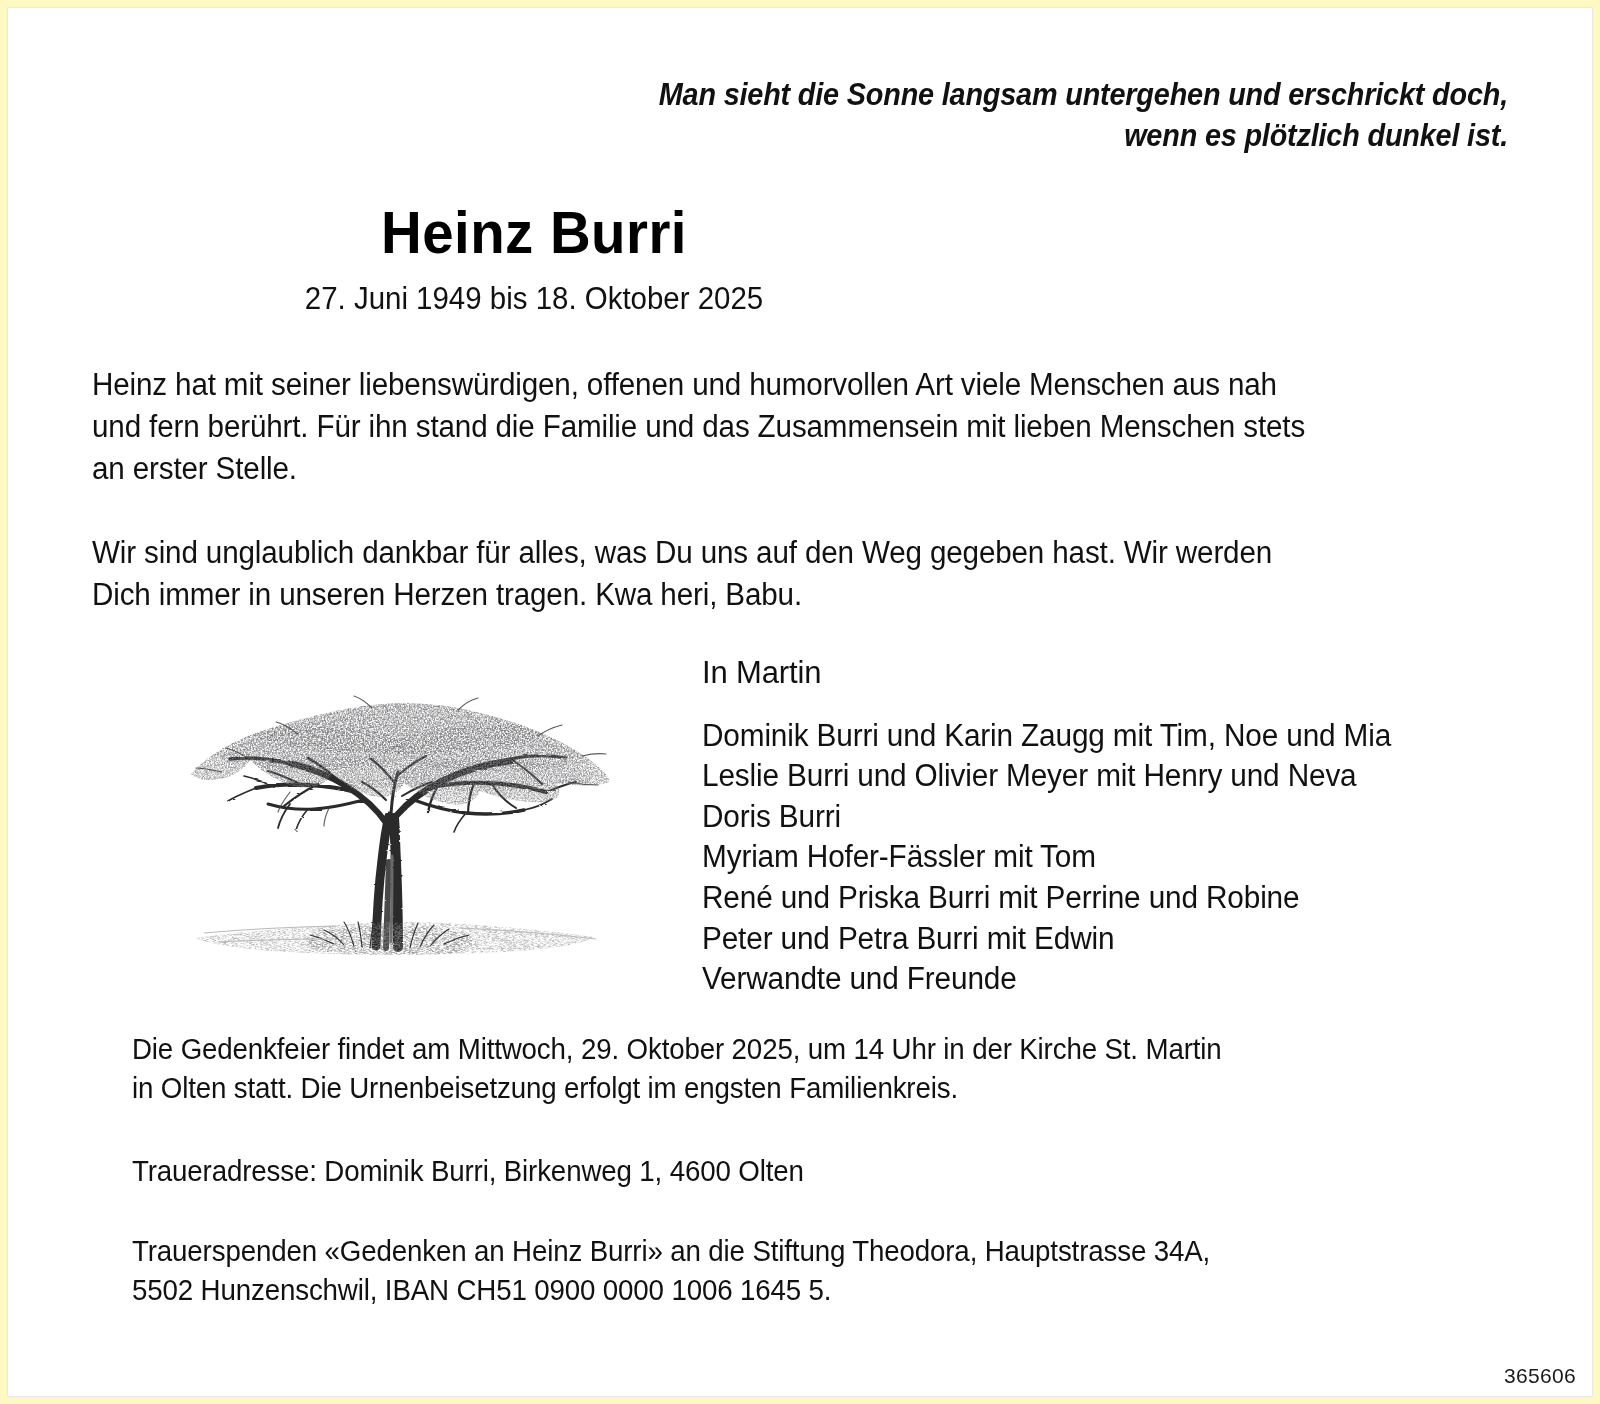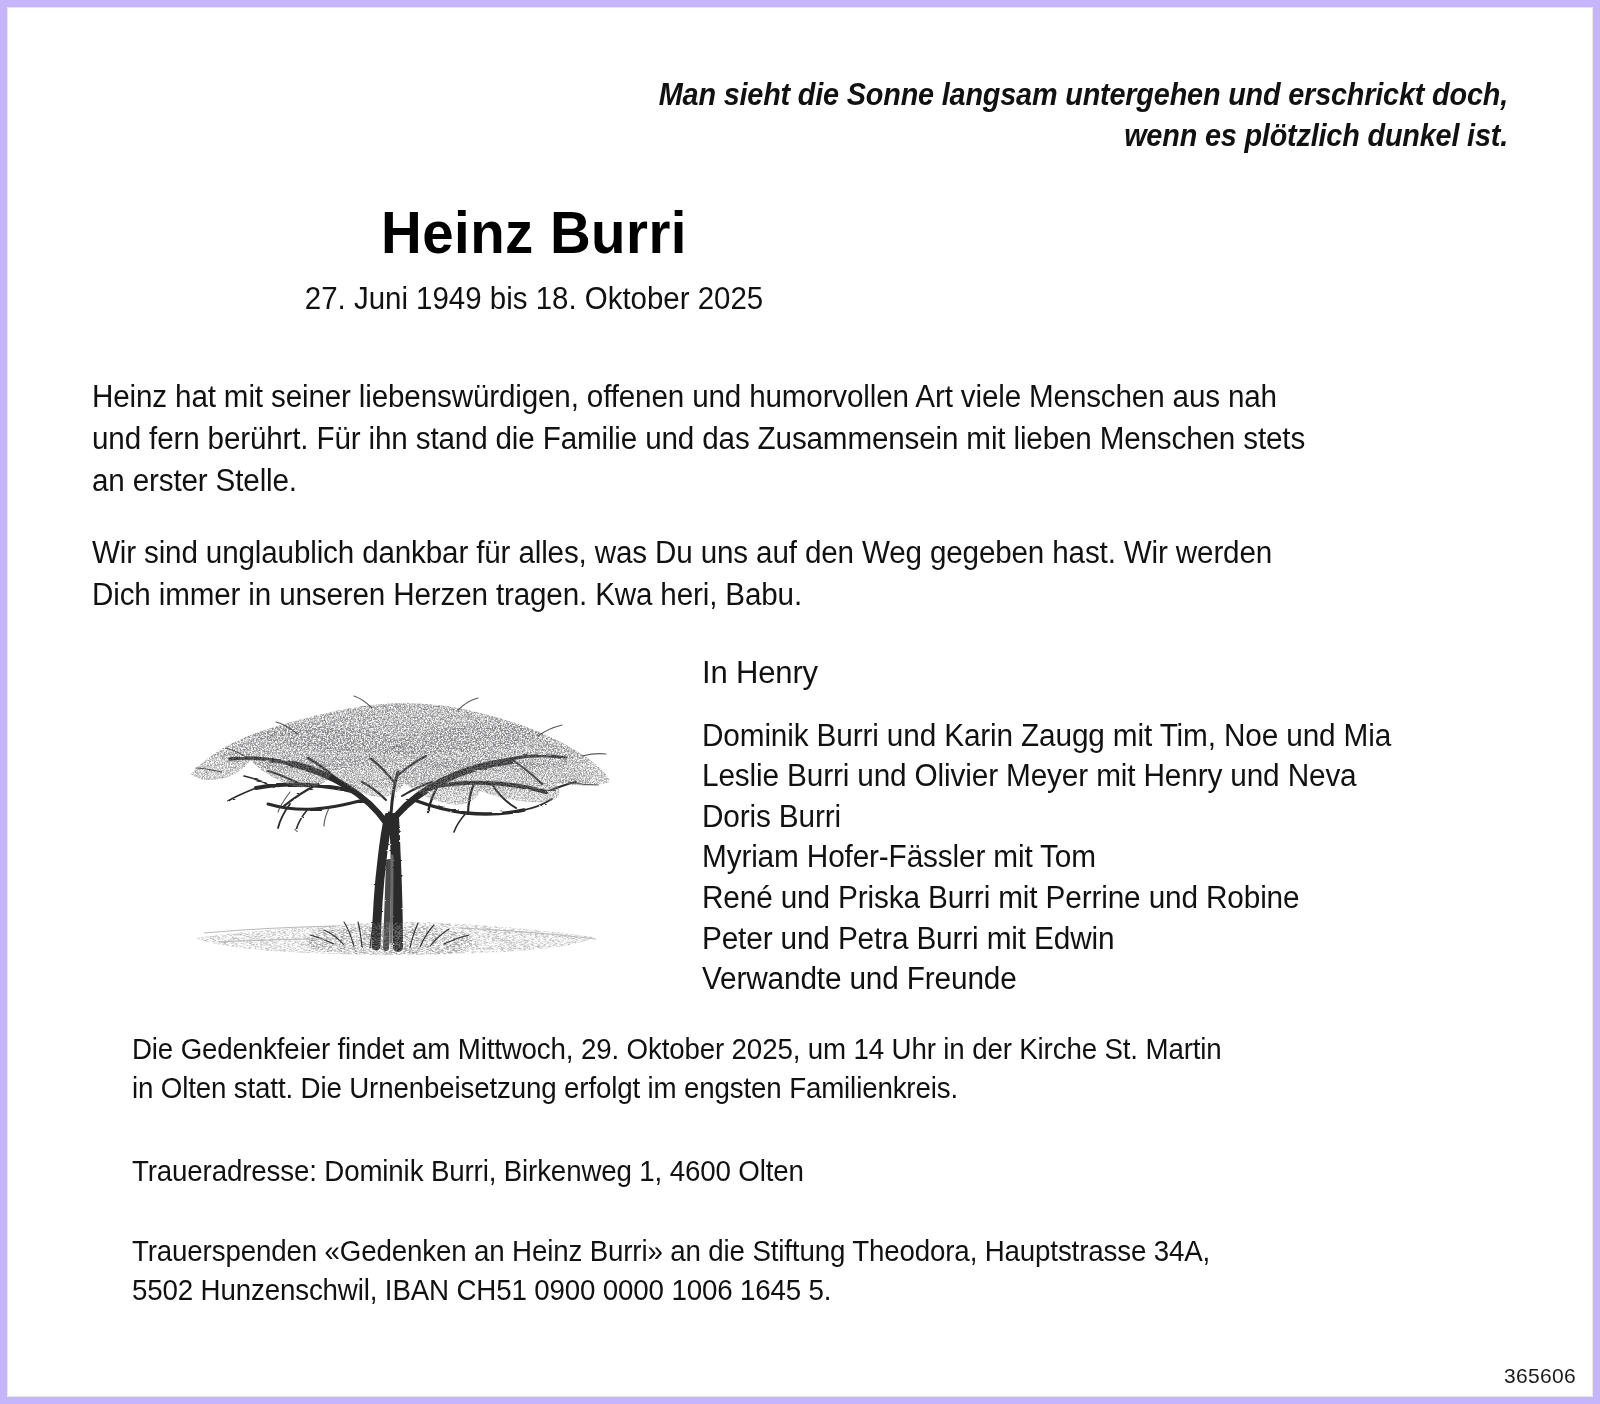--- a/index.html
+++ b/index.html
@@ -13,21 +13,21 @@
     font-family: "Liberation Sans", sans-serif;
     -webkit-font-smoothing: antialiased;
   }
 
   
   .notice {
     position: relative;
     box-sizing: border-box;
     width: 1600px;
     height: 1404px;
-    background: #c4b5fd;
+    background: #fef9c3;
     padding: 7px;
   }
   .page {
     position: relative;
     box-sizing: border-box;
     width: 100%;
     height: 100%;
     background: #ffffff;
     border: 1px solid #e9e9e9;
     overflow: hidden;
@@ -79,21 +79,21 @@
   
   .body-text {
     position: absolute;
     left: 84px;
     width: 1420px;
     font-size: 31px;
     line-height: 1.36;
     color: #111111;
     letter-spacing: -0.15px;
   }
-  .para-1 { top: 368px; }
+  .para-1 { top: 356px; }
   .para-2 { top: 524px; }
   .para { margin: 0; }
   .line { display: block; white-space: nowrap; transform: scaleX(0.955); transform-origin: left center; }
 
   
   .illustration {
     position: absolute;
     left: 150px;
     top: 648px;
     width: 480px;
@@ -305,21 +305,21 @@
 
         <g stroke="#b9b9b9" fill="none" stroke-width="1">
           <path d="M46 277 C 90 273, 134 271, 178 270"></path>
           <path d="M300 272 C 348 274, 396 278, 438 283"></path>
           <path d="M60 286 C 100 284, 140 283, 176 283"></path>
         </g>
       </svg>
     </div>
 
     <div class="mourners">
-      <div class="mourners-intro">In Henry</div>
+      <div class="mourners-intro">In Martin</div>
       <div>
         <span class="mourner-line">Dominik Burri und Karin Zaugg mit Tim, Noe und Mia</span>
         <span class="mourner-line">Leslie Burri und Olivier Meyer mit Henry und Neva</span>
         <span class="mourner-line">Doris Burri</span>
         <span class="mourner-line">Myriam Hofer-Fässler mit Tom</span>
         <span class="mourner-line">René und Priska Burri mit Perrine und Robine</span>
         <span class="mourner-line">Peter und Petra Burri mit Edwin</span>
         <span class="mourner-line">Verwandte und Freunde</span>
       </div>
     </div>

